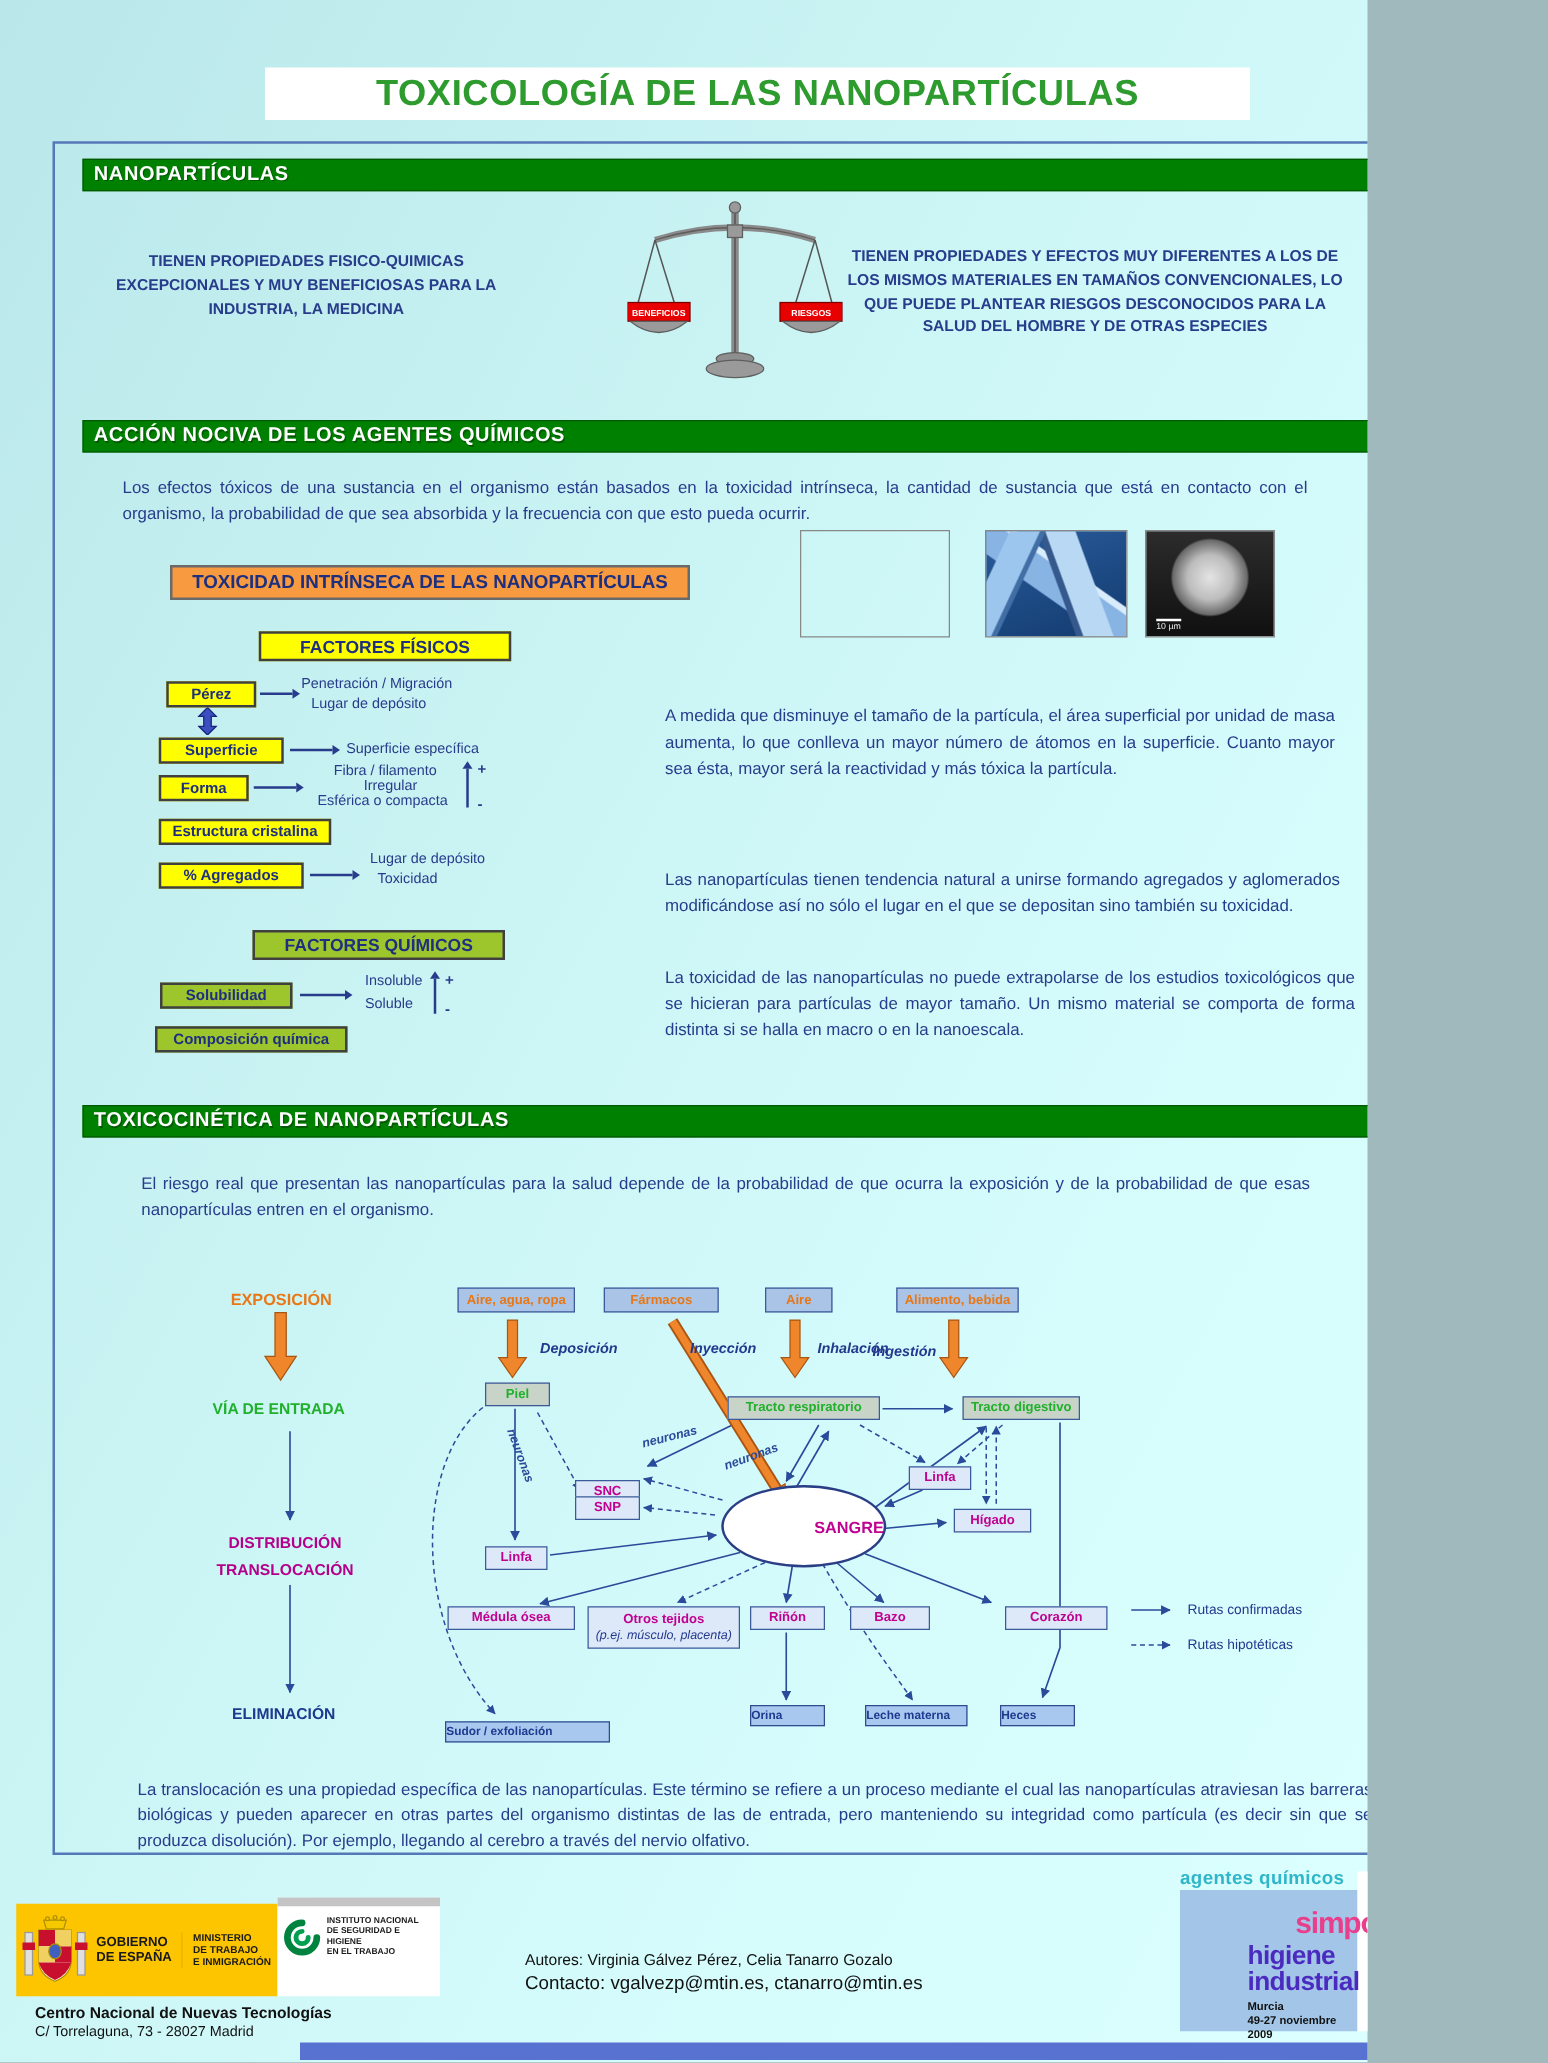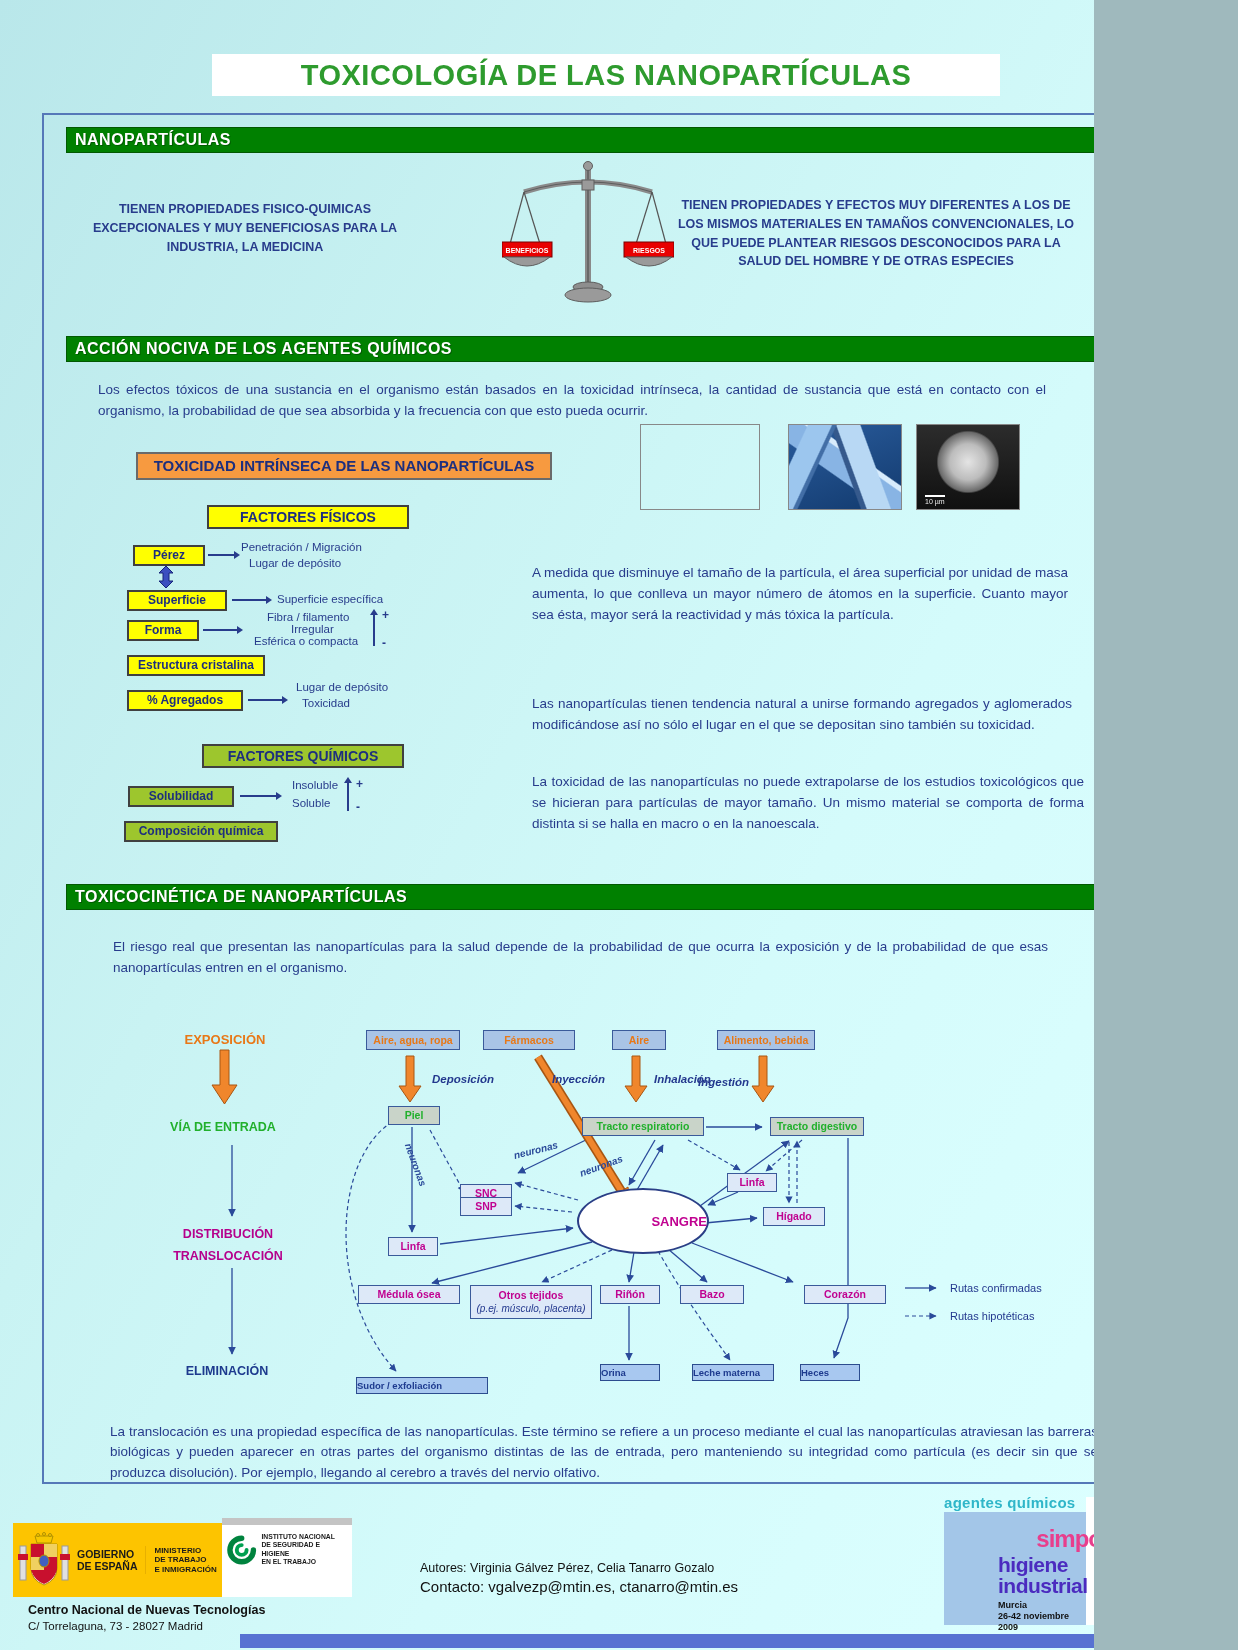--- a/index.html
+++ b/index.html
@@ -321,19 +321,19 @@
   <div class="p blk" style="left:420px;top:1578px;font-size:15px;">Contacto: vgalvezp@mtin.es, ctanarro@mtin.es</div>
 
   <div class="p cyan" style="left:944px;top:1494px;">agentes químicos</div>
   <div class="p" style="left:944px;top:1512px;width:142px;height:113px;background:#a3c6e8;"></div>
   <div class="p" style="left:1086px;top:1497px;width:70px;height:128px;background:#ffffff;"></div>
   <div class="p" style="left:990px;top:1525px;width:164px;text-align:right;font-size:24px;font-weight:bold;color:#e83e8c;letter-spacing:-1px;">simposium</div>
   <div class="p" style="left:998px;top:1553px;font-size:21px;font-weight:bold;color:#4b2bbf;letter-spacing:-.5px;">higiene</div>
   <div class="p" style="left:998px;top:1574px;font-size:21px;font-weight:bold;color:#4b2bbf;letter-spacing:-.5px;">industrial</div>
   <div class="p" style="left:998px;top:1600px;font-size:9px;font-weight:bold;color:#111;line-height:1.2;">
     <div>Murcia</div>
-    <div>26-42 noviembre</div>
+    <div>49-27 noviembre</div>
     <div>2009</div>
   </div>
 
   <div class="p" style="left:240px;top:1634px;width:990px;height:14px;background:#5872d2;"></div>
 
 </div>
 
 </body></html>

